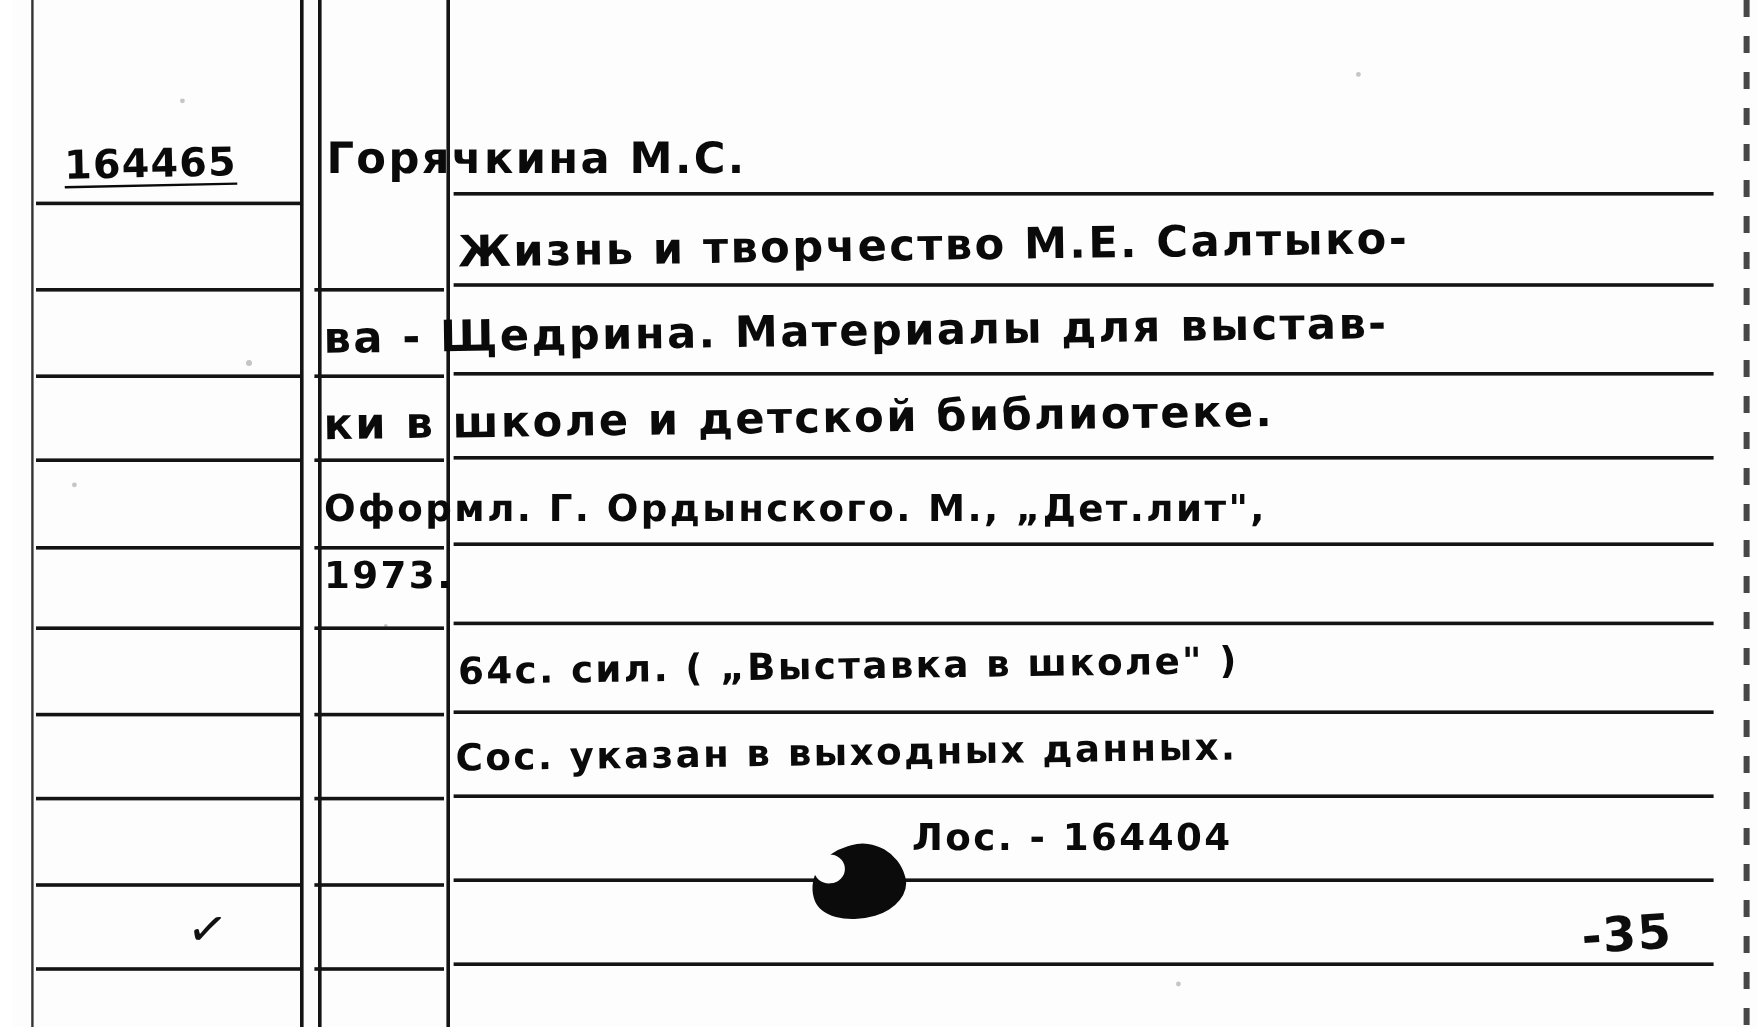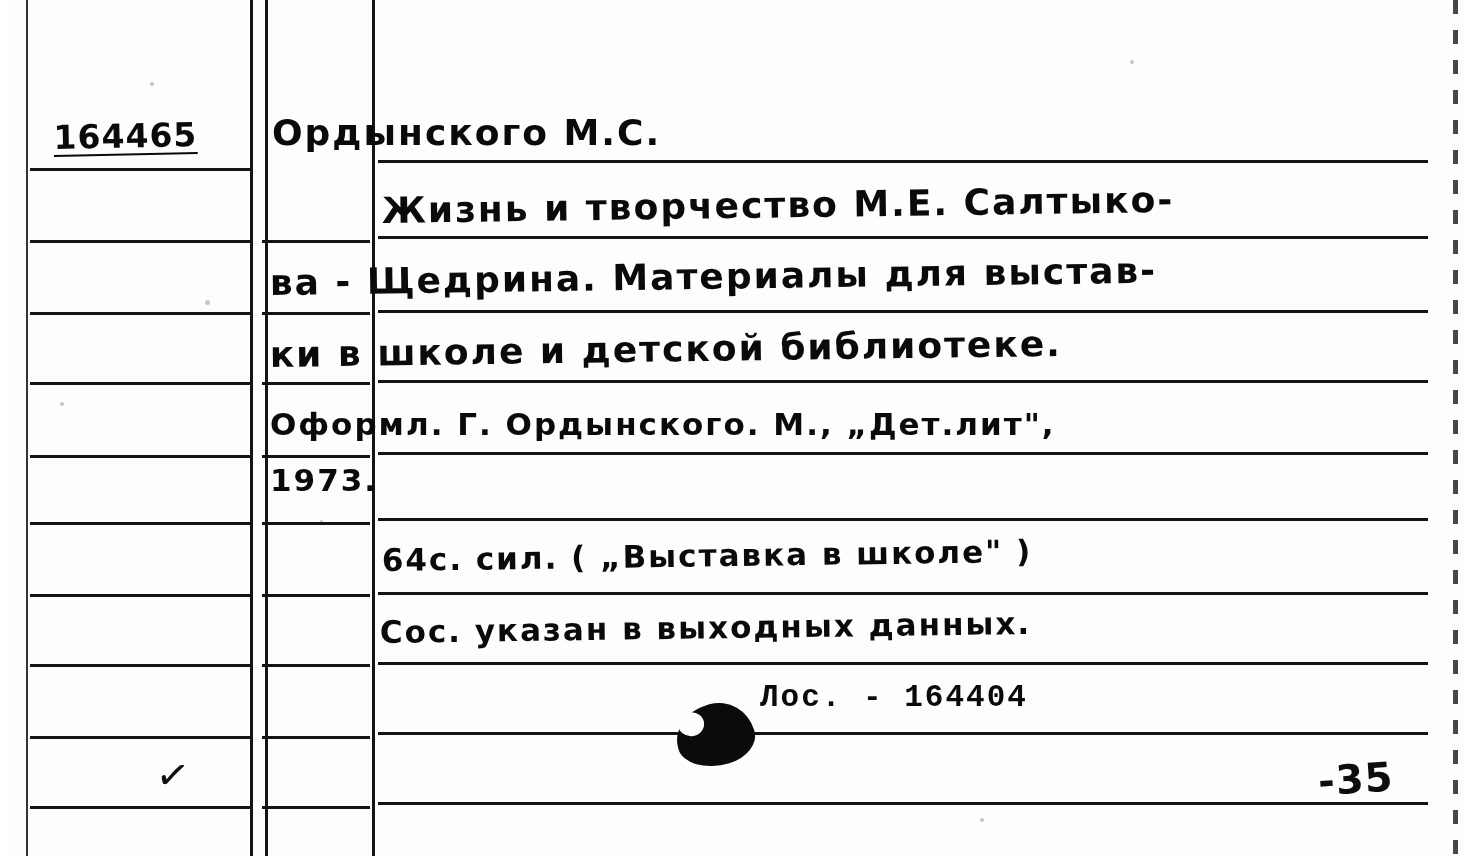--- a/index.html
+++ b/index.html
@@ -194,37 +194,37 @@
   <div class="rule seg-left" style="top:736px;"></div>
   <div class="rule seg-mid" style="top:736px;"></div>
   <div class="rule seg-right" style="top:732px;"></div>
 
   <div class="rule seg-left" style="top:806px;"></div>
   <div class="rule seg-mid" style="top:806px;"></div>
   <div class="rule seg-right" style="top:802px;"></div>
 
   <div class="hand callnum skew" style="left:54px; top:118px;">164465</div>
 
-  <div class="hand l1" style="left:272px; top:112px;">Ордынского М.С.</div>
+  <div class="hand l1" style="left:272px; top:112px;">Горячкина М.С.</div>
 
   <div class="hand l2 skew2" style="left:382px; top:190px;">Жизнь и творчество М.Е. Салтыко-</div>
 
   <div class="hand l2 skew2" style="left:270px; top:262px;">ва - Щедрина. Материалы для выстав-</div>
 
   <div class="hand l2 skew2" style="left:270px; top:334px;">ки в школе и детской библиотеке.</div>
 
   <div class="hand small" style="left:270px; top:406px;">Оформл. Г. Ордынского.    М., „Дет.лит",</div>
 
   <div class="hand small" style="left:270px; top:462px;">1973.</div>
 
   <div class="hand small skew2" style="left:382px; top:542px;">64с. сил.  ( „Выставка в школе" )</div>
 
   <div class="hand small skew2" style="left:380px; top:614px;">Сос. указан в выходных данных.</div>
 
-  <div class="hand small" style="left:760px; top:680px;font-family:Liberation Mono, monospace;">Лос. - 164404</div>
+  <div class="hand small" style="left:760px; top:680px;">Лос. - 164404</div>
 
   <div class="checkmark" style="left:156px; top:752px;">✓</div>
 
   <div class="blot" style="left:676px; top:704px;"></div>
 
   <div class="page-mark" style="left:1318px; top:756px;">-35</div>
 
 </div>
 
 </body></html>

